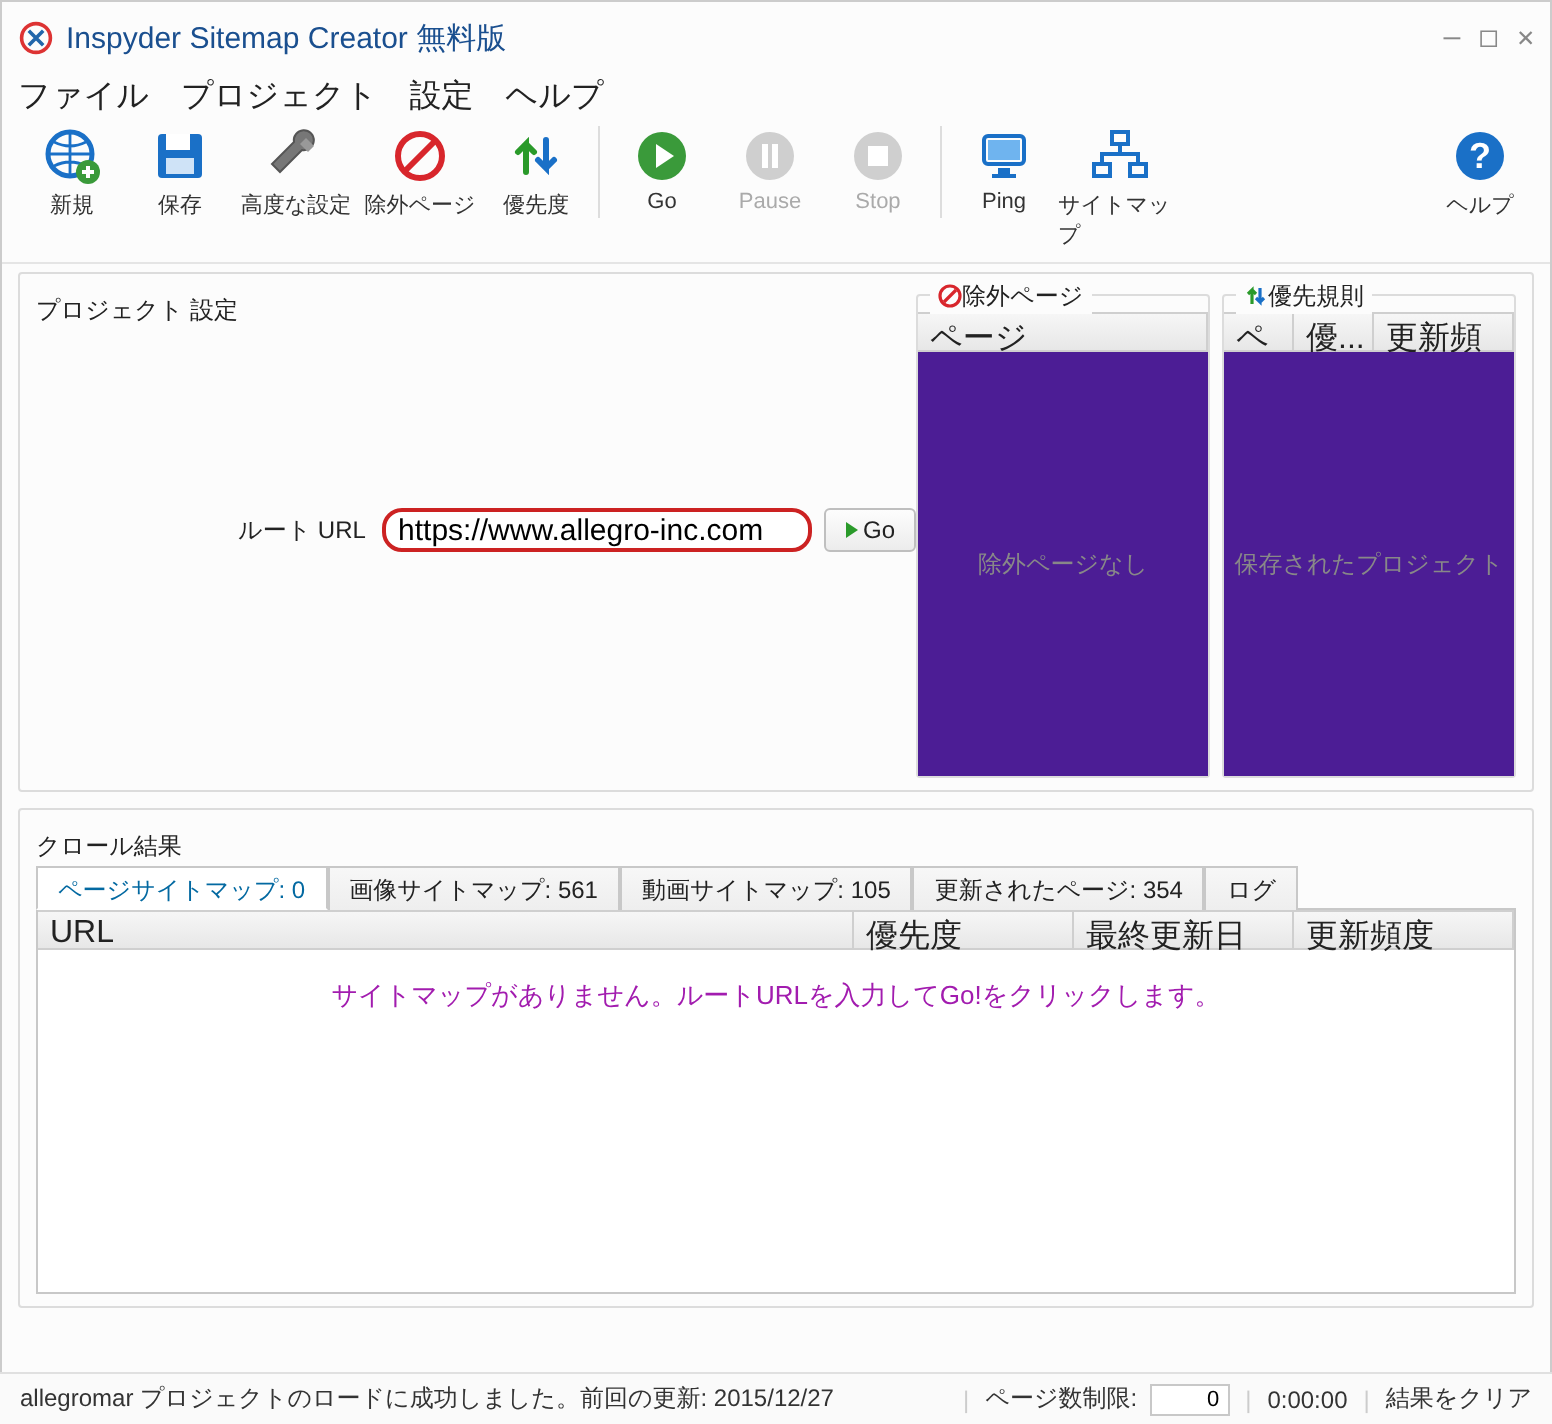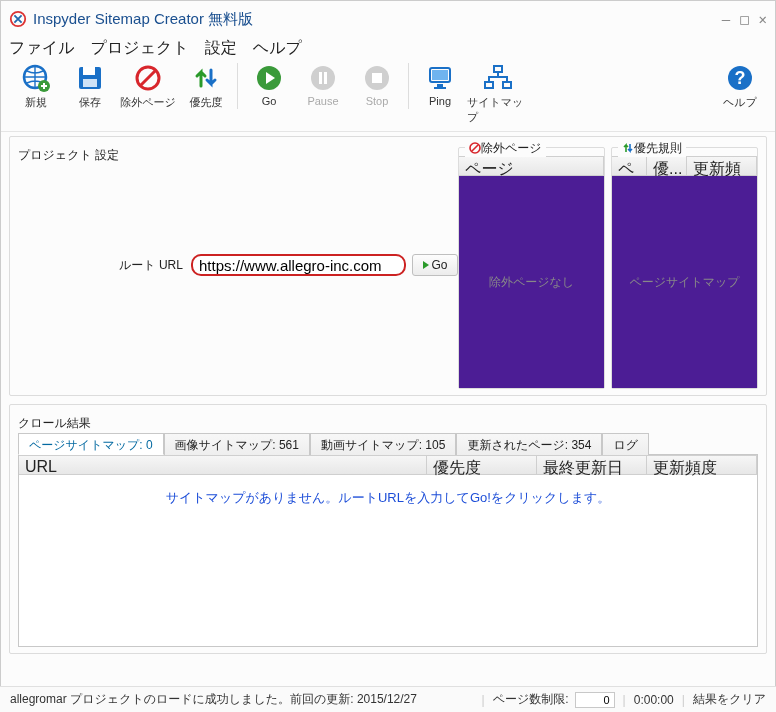--- a/index.html
+++ b/index.html
@@ -50,21 +50,21 @@
   .gridhead>div{padding:2px 6px;border-right:1px solid #cfcfcf}
   .panel .empty{flex:1;display:flex;align-items:center;justify-content:center;color:#888;background:#4c1d95;border-top:none}
   
   .crawl{border:1px solid #dcdcdc;border-radius:2px;margin:8px 8px;padding:10px 8px 6px 8px;position:relative;height:250px;display:flex;flex-direction:column}
   .tabs{display:flex;height:22px}
   .tab{border:1px solid #c8c8c8;border-bottom:none;padding:3px 10px 0 10px;margin-right:0;font-size:12px;background:linear-gradient(#f7f7f7,#eee);position:relative;top:1px}
   .tab.active{background:#fff;color:#0369a1;border-bottom:1px solid #fff;z-index:2}
   .resgrid{flex:1;border:1px solid #c8c8c8;background:#fff;display:flex;flex-direction:column}
   .resgrid .gridhead>div.c1{flex:1}
   .resgrid .gridhead>div.cx{width:110px}
-  .resempty{flex:1;display:flex;align-items:flex-start;justify-content:center;padding-top:14px;color:#1d4ed8;font-size:13px}
+  .resempty{flex:1;display:flex;align-items:flex-start;justify-content:center;padding-top:14px;color:#a21caf;font-size:13px}
   
   .statusbar{position:absolute;bottom:0;left:0;right:0;height:26px;border-top:1px solid #e0e0e0;display:flex;align-items:center;padding:0 10px;font-size:12px;color:#333;background:#fafafa}
   .statusbar .sep{color:#ccc;margin:0 8px}
   .statusbar .flex{flex:1}
   .numbox{border:1px solid #c8c8c8;background:#fff;width:40px;height:16px;margin-left:6px;text-align:right;padding:0 4px;font-size:11px}
   
   svg{display:block}
 </style>
 </head>
 <body>
@@ -102,20 +102,29 @@
   </div>
   <div class="tbtn">
     <div class="ico">
         <svg width="28" height="28">
           <rect x="3" y="3" width="22" height="22" rx="2" fill="#1a70c7"></rect>
           <rect x="7" y="3" width="12" height="8" fill="#fff"></rect>
           <rect x="7" y="15" width="14" height="8" fill="#cfe3f7"></rect>
         </svg>
       </div>
     <span>保存</span>
+  </div>
+  <div class="tbtn wide">
+    <div class="ico">
+        <svg width="30" height="30">
+          <path d="M7 23 L18 12 a5 5 0 1 0 -4 -4 L3 19z" fill="#777" stroke="#555" stroke-width="1"></path>
+          <path d="M20 6 l4 4 -3 3 -4 -4z" fill="#999"></path>
+        </svg>
+      </div>
+    <span>高度な設定</span>
   </div>
   <div class="tbtn wide">
     <div class="ico">
         <svg width="28" height="28">
           <circle cx="14" cy="14" r="11" fill="none" stroke="#d8262c" stroke-width="3"></circle>
           <line x1="7" y1="21" x2="21" y2="7" stroke="#d8262c" stroke-width="3"></line>
         </svg>
       </div>
     <span>除外ページ</span>
   </div>
@@ -218,21 +227,21 @@
       <div class="panel">
         <span class="plabel"><svg style="display:inline;vertical-align:-2px" width="12" height="12">
               <path d="M4 10V3l-2 2M4 3l2 2" stroke="#2a9a2a" stroke-width="1.6" fill="none"></path>
               <path d="M8 2v7l-2 -2M8 9l2 -2" stroke="#1a70c7" stroke-width="1.6" fill="none"></path>
             </svg><span>優先規則</span></span>
         <div class="gridhead">
           <div style="flex:1">ページ</div>
           <div style="width:40px">優...</div>
           <div style="width:70px">更新頻度</div>
         </div>
-        <div class="empty">ページサイトマップ</div>
+        <div class="empty">保存されたプロジェクト</div>
       </div>
     </div>
   </div>
 </div>
 
 <div class="crawl">
   <span class="glabel">クロール結果</span>
   <div class="tabs">
     <div class="tab active">ページサイトマップ: 0</div>
     <div class="tab">画像サイトマップ: 561</div>

